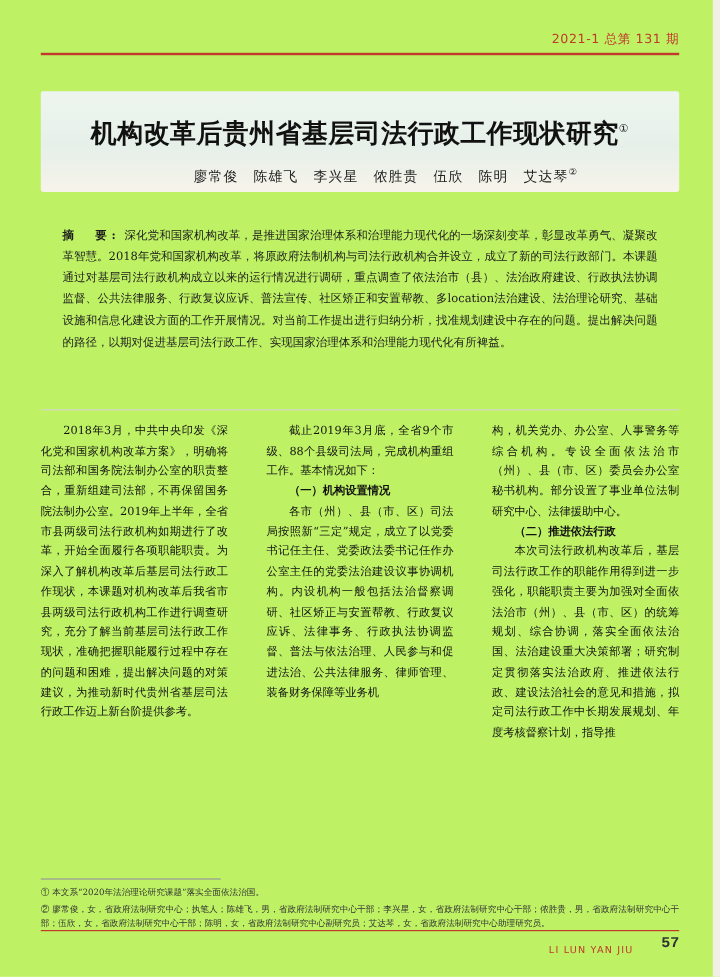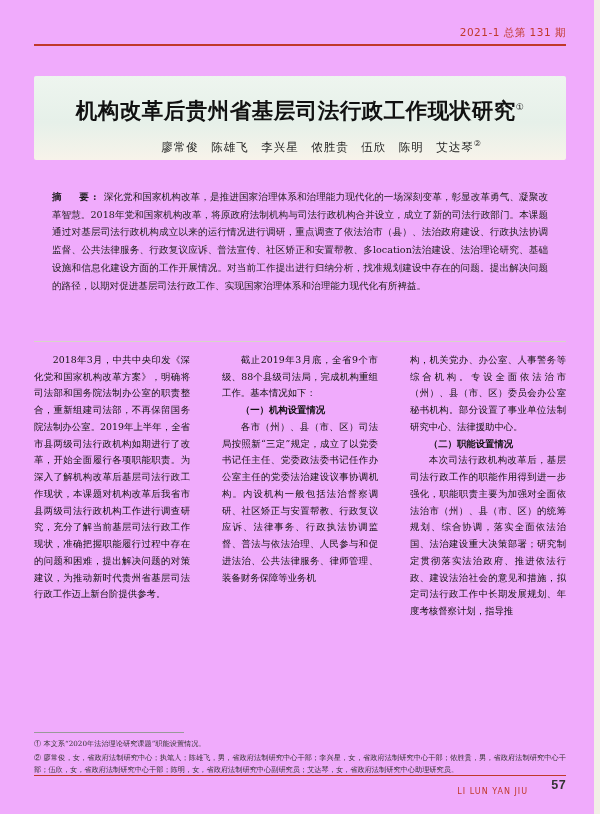--- a/index.html
+++ b/index.html
@@ -10,21 +10,21 @@
     width: 600px;
     height: 814px;
     background: #ffffff;
     font-family: "DejaVu Serif", "Liberation Serif", serif;
     position: relative;
     overflow: hidden;
   }
   .page {
     position: absolute;
     inset: 0;
-    background: #f0abfc;
+    background: #bef264;
   }
   
   .header-rule {
     position: absolute;
     top: 44px;
     left: 34px;
     right: 34px;
     height: 2px;
     background: #c0392b;
   }
@@ -240,28 +240,28 @@
     <div class="col">
       <p>2018年3月，中共中央印发《深化党和国家机构改革方案》，明确将司法部和国务院法制办公室的职责整合，重新组建司法部，不再保留国务院法制办公室。2019年上半年，全省市县两级司法行政机构如期进行了改革，开始全面履行各项职能职责。为深入了解机构改革后基层司法行政工作现状，本课题对机构改革后我省市县两级司法行政机构工作进行调查研究，充分了解当前基层司法行政工作现状，准确把握职能履行过程中存在的问题和困难，提出解决问题的对策建议，为推动新时代贵州省基层司法行政工作迈上新台阶提供参考。</p>
     </div>
     <div class="col">
       <p>截止2019年3月底，全省9个市级、88个县级司法局，完成机构重组工作。基本情况如下：</p>
       <p class="sub-head">（一）机构设置情况</p>
       <p>各市（州）、县（市、区）司法局按照新“三定”规定，成立了以党委书记任主任、党委政法委书记任作办公室主任的党委法治建设议事协调机构。内设机构一般包括法治督察调研、社区矫正与安置帮教、行政复议应诉、法律事务、行政执法协调监督、普法与依法治理、人民参与和促进法治、公共法律服务、律师管理、装备财务保障等业务机</p>
     </div>
     <div class="col">
       <p class="noindent">构，机关党办、办公室、人事警务等综合机构。专设全面依法治市（州）、县（市、区）委员会办公室秘书机构。部分设置了事业单位法制研究中心、法律援助中心。</p>
-      <p class="sub-head">（二）职能设置情况</p>
+      <p class="sub-head">（二）推进依法行政</p>
       <p>本次司法行政机构改革后，基层司法行政工作的职能作用得到进一步强化，职能职责主要为加强对全面依法治市（州）、县（市、区）的统筹规划、综合协调，落实全面依法治国、法治建设重大决策部署；研究制定贯彻落实法治政府、推进依法行政、建设法治社会的意见和措施，拟定司法行政工作中长期发展规划、年度考核督察计划，指导推</p>
     </div>
   </div>
 
   <div class="footnote-rule"></div>
   <div class="footnotes">
-    <div>① 本文系“2020年法治理论研究课题”职能设置情况。</div>
+    <div>① 本文系“2020年法治理论研究课题”落实全面依法治国。</div>
     <div>② 廖常俊，女，省政府法制研究中心；执笔人；陈雄飞，男，省政府法制研究中心干部；李兴星，女，省政府法制研究中心干部；侬胜贵，男，省政府法制研究中心干部；伍欣，女，省政府法制研究中心干部；陈明，女，省政府法制研究中心副研究员；艾达琴，女，省政府法制研究中心助理研究员。</div>
   </div>
 
   <div class="footer-rule"></div>
   <div class="footer-label">LI LUN YAN JIU</div>
   <div class="folio">57</div>
 
   <div class="edge-bar"></div>
 </div>
 

